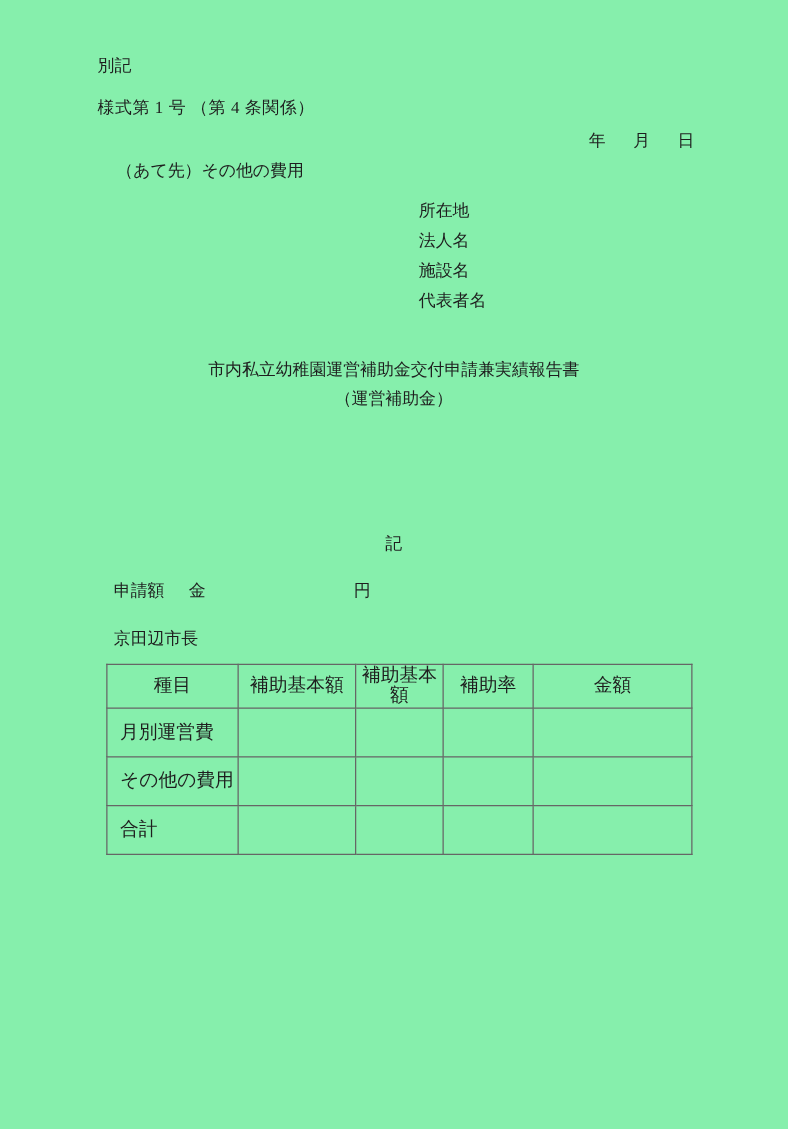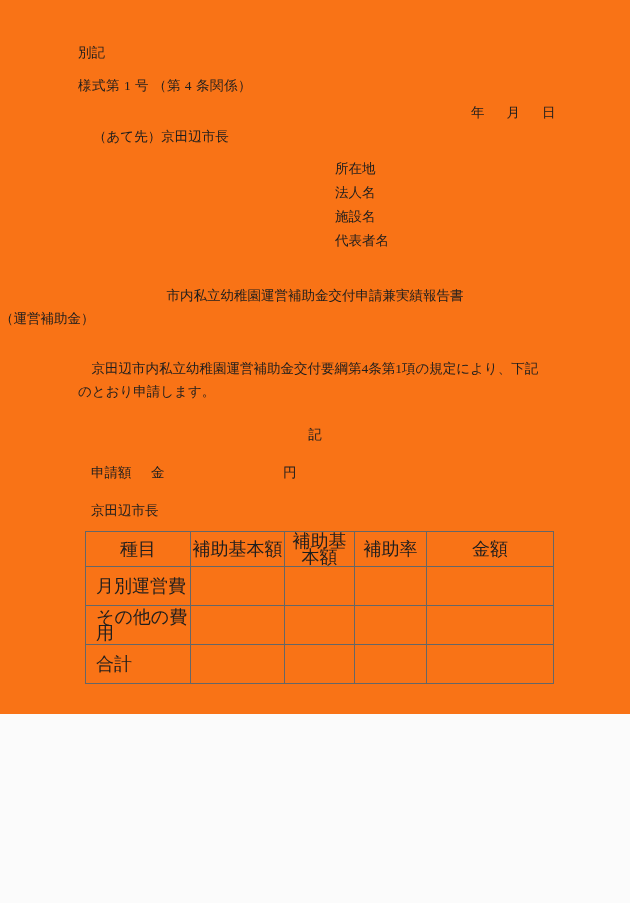--- a/index.html
+++ b/index.html
@@ -5,62 +5,62 @@
   html, body { margin: 0; padding: 0; }
   body {
     width: 630px; height: 903px;
     background: #fbfbfb;
     font-family: "Liberation Serif", "DejaVu Serif", serif;
     color: #1e1e1e;
     -webkit-font-smoothing: antialiased;
   }
   .page {
     position: relative;
-    width: 630px; height: 714px;
-    background: #f97316;
+    width: 630px; height: 903px;
+    background: #86efac;
     font-size: 13.5px;
     line-height: 16px;
     overflow: hidden;
   }
   .abs { position: absolute; white-space: nowrap; }
 
   .doc-note      { left: 78px;  top: 45px; }
   .form-number   { left: 78px;  top: 78px; letter-spacing: 0.5px; }
 
   .date-line {
     left: 471px; top: 105px;
     display: flex; gap: 22px;
   }
 
   .addressee     { left: 93px;  top: 129px; }
 
   .sender-block  { left: 335px; top: 157px; }
   .sender-block div { height: 24px; line-height: 24px; }
 
   .doc-title     { left: 0; right: 0; top: 288px; text-align: center; }
-  .doc-subtitle  { left: 0; right: 0; top: 311px; }
+  .doc-subtitle  { left: 0; right: 0; top: 311px; text-align: center; }
 
   .paragraph     { left: 78px;  top: 357px; width: 484px; }
   .paragraph div { line-height: 23px; white-space: pre; }
 
   .ki-marker     { left: 0; right: 0; top: 427px; text-align: center; }
 
   .amount-line   { left: 0; top: 465px; width: 630px; height: 16px; }
   .amount-label  { position: absolute; left: 91px; }
   .amount-prefix { position: absolute; left: 151px; }
   .amount-suffix { position: absolute; left: 283px; }
 
   .breakdown-label { left: 91px; top: 503px; }
 
   table.breakdown {
     position: absolute;
     left: 85px; top: 531px;
     border-collapse: collapse;
     table-layout: fixed;
-    font-size: 18px;
+    font-size: 15px;
     color: #1e1e1e;
   }
   table.breakdown th, table.breakdown td {
     border: 1px solid #666;
     padding: 0;
     font-weight: normal;
     background: transparent;
   }
   table.breakdown th { height: 34px; text-align: center; }
   table.breakdown td { height: 38px; }
@@ -79,36 +79,32 @@
   <div class="abs doc-note">別記</div>
 
   <div class="abs form-number">様式第 1 号 （第 4 条関係）</div>
 
   <div class="abs date-line">
     <span>年</span>
     <span>月</span>
     <span>日</span>
   </div>
 
-  <div class="abs addressee">（あて先）京田辺市長</div>
+  <div class="abs addressee">（あて先）その他の費用</div>
 
   <div class="abs sender-block">
     <div>所在地</div>
     <div>法人名</div>
     <div>施設名</div>
     <div>代表者名</div>
   </div>
 
   <div class="abs doc-title">市内私立幼稚園運営補助金交付申請兼実績報告書</div>
   <div class="abs doc-subtitle">（運営補助金）</div>
 
-  <div class="abs paragraph">
-    <div>　京田辺市内私立幼稚園運営補助金交付要綱第4条第1項の規定により、下記</div>
-    <div>のとおり申請します。</div>
-  </div>
 
   <div class="abs ki-marker">記</div>
 
   <div class="abs amount-line">
     <span class="amount-label">申請額</span>
     <span class="amount-prefix">金</span>
     <span class="amount-suffix">円</span>
   </div>
 
   <div class="abs breakdown-label">京田辺市長</div>

